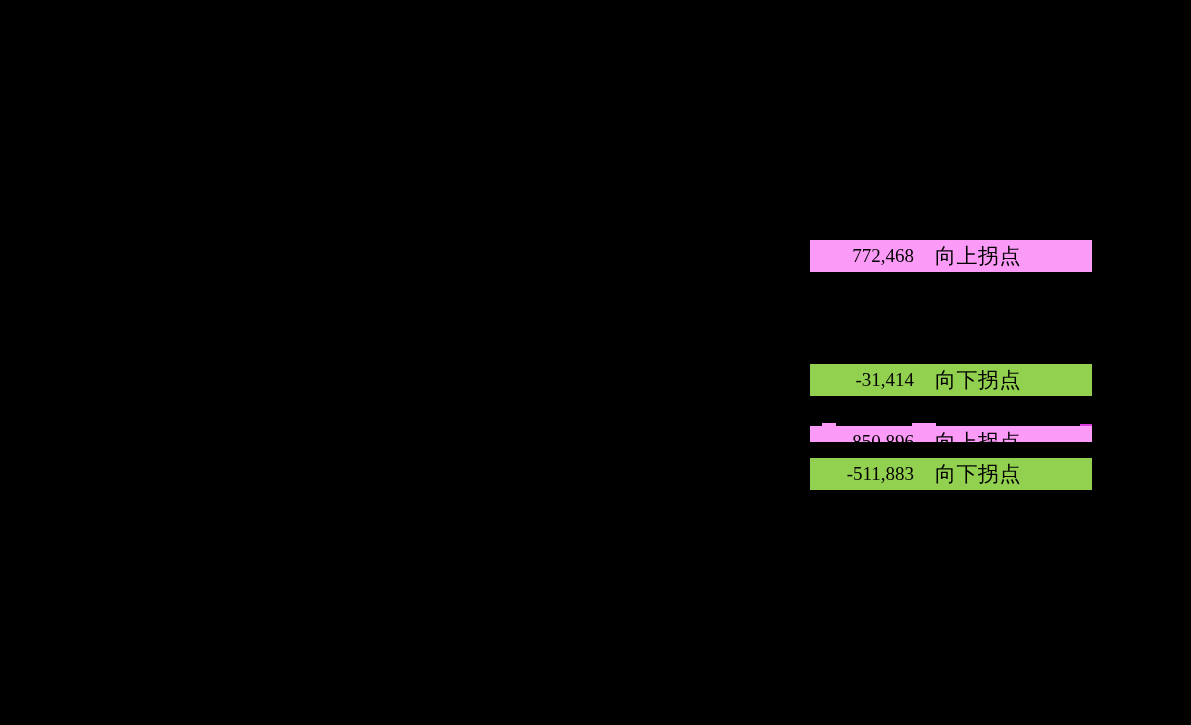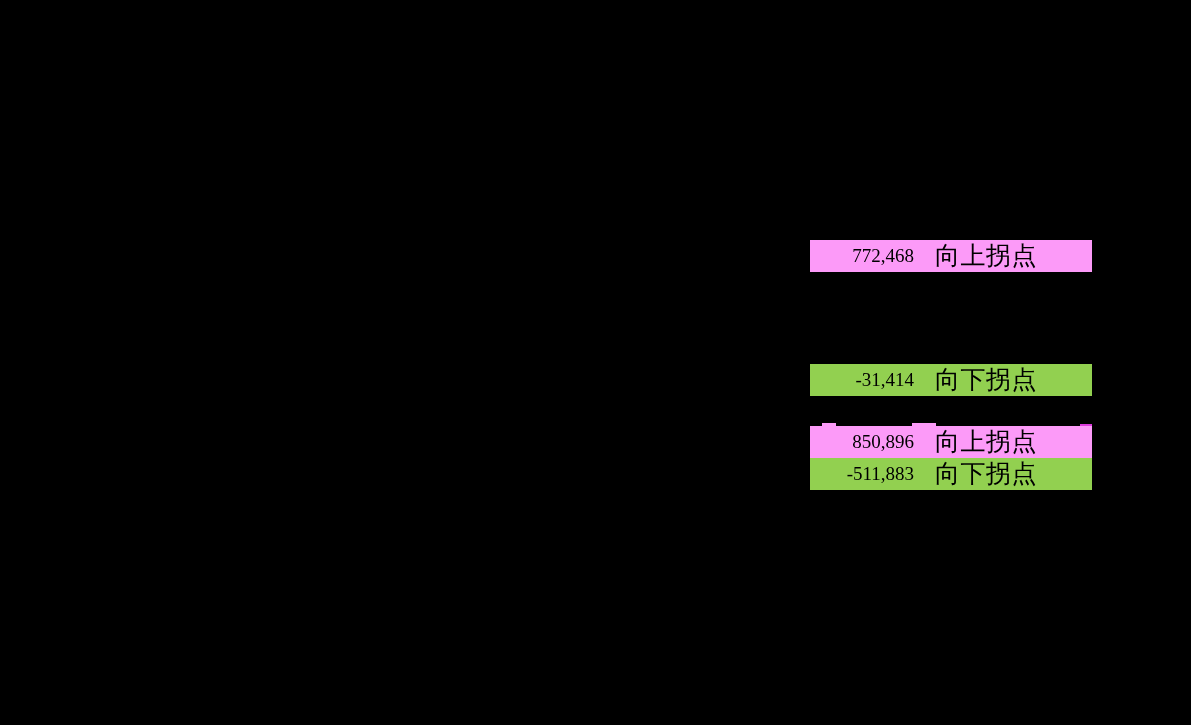--- a/index.html
+++ b/index.html
@@ -35,27 +35,27 @@
     line-height: 32px;
     text-align: right;
     font-size: 19px;
   }
   .bar .lbl {
     position: absolute;
     left: 125px;
     top: 0;
     height: 100%;
     line-height: 32px;
-    font-size: 25px;
+    font-size: 21px;
     letter-spacing: 0.5px;
     white-space: nowrap;
   }
   .pos1 { top: 240px; }
   .pos2 { top: 364px; }
-  .pos3 { top: 426px; height: 32px; }
+  .pos3 { top: 426px; height: 16px; }
   .pos4 { top: 458px; }
   
   .artifact {
     position: absolute;
     height: 4px;
     background: var(--artifact-color, #DD3BDD);
   }
   .art-a { left: 822px;  top: 423px; width: 14px; background: var(--up-color, #FC9AF8); }
   .art-b { left: 912px;  top: 423px; width: 24px; background: var(--up-color, #FC9AF8); }
   .art-c { left: 1080px; top: 424px; width: 12px; }

